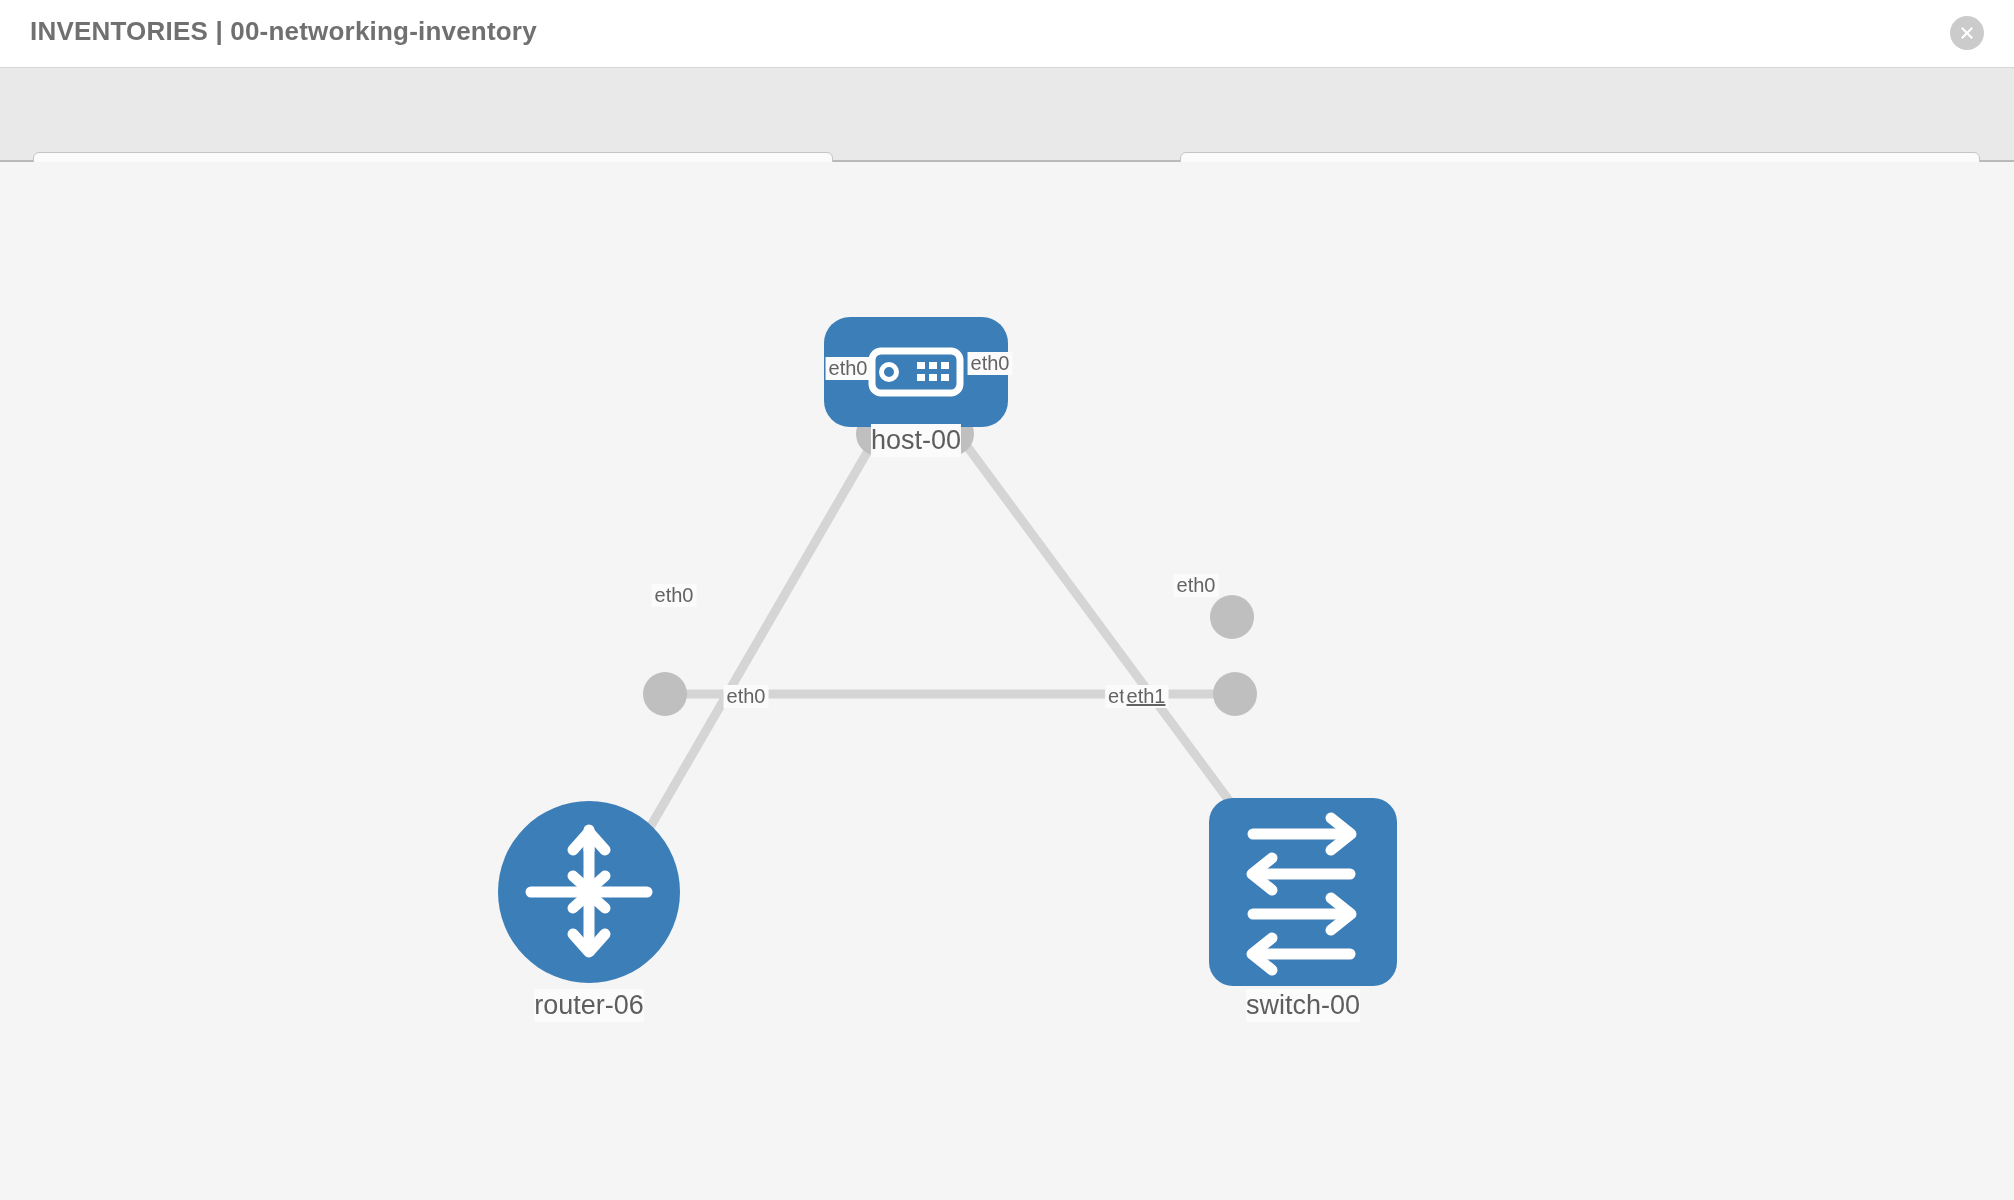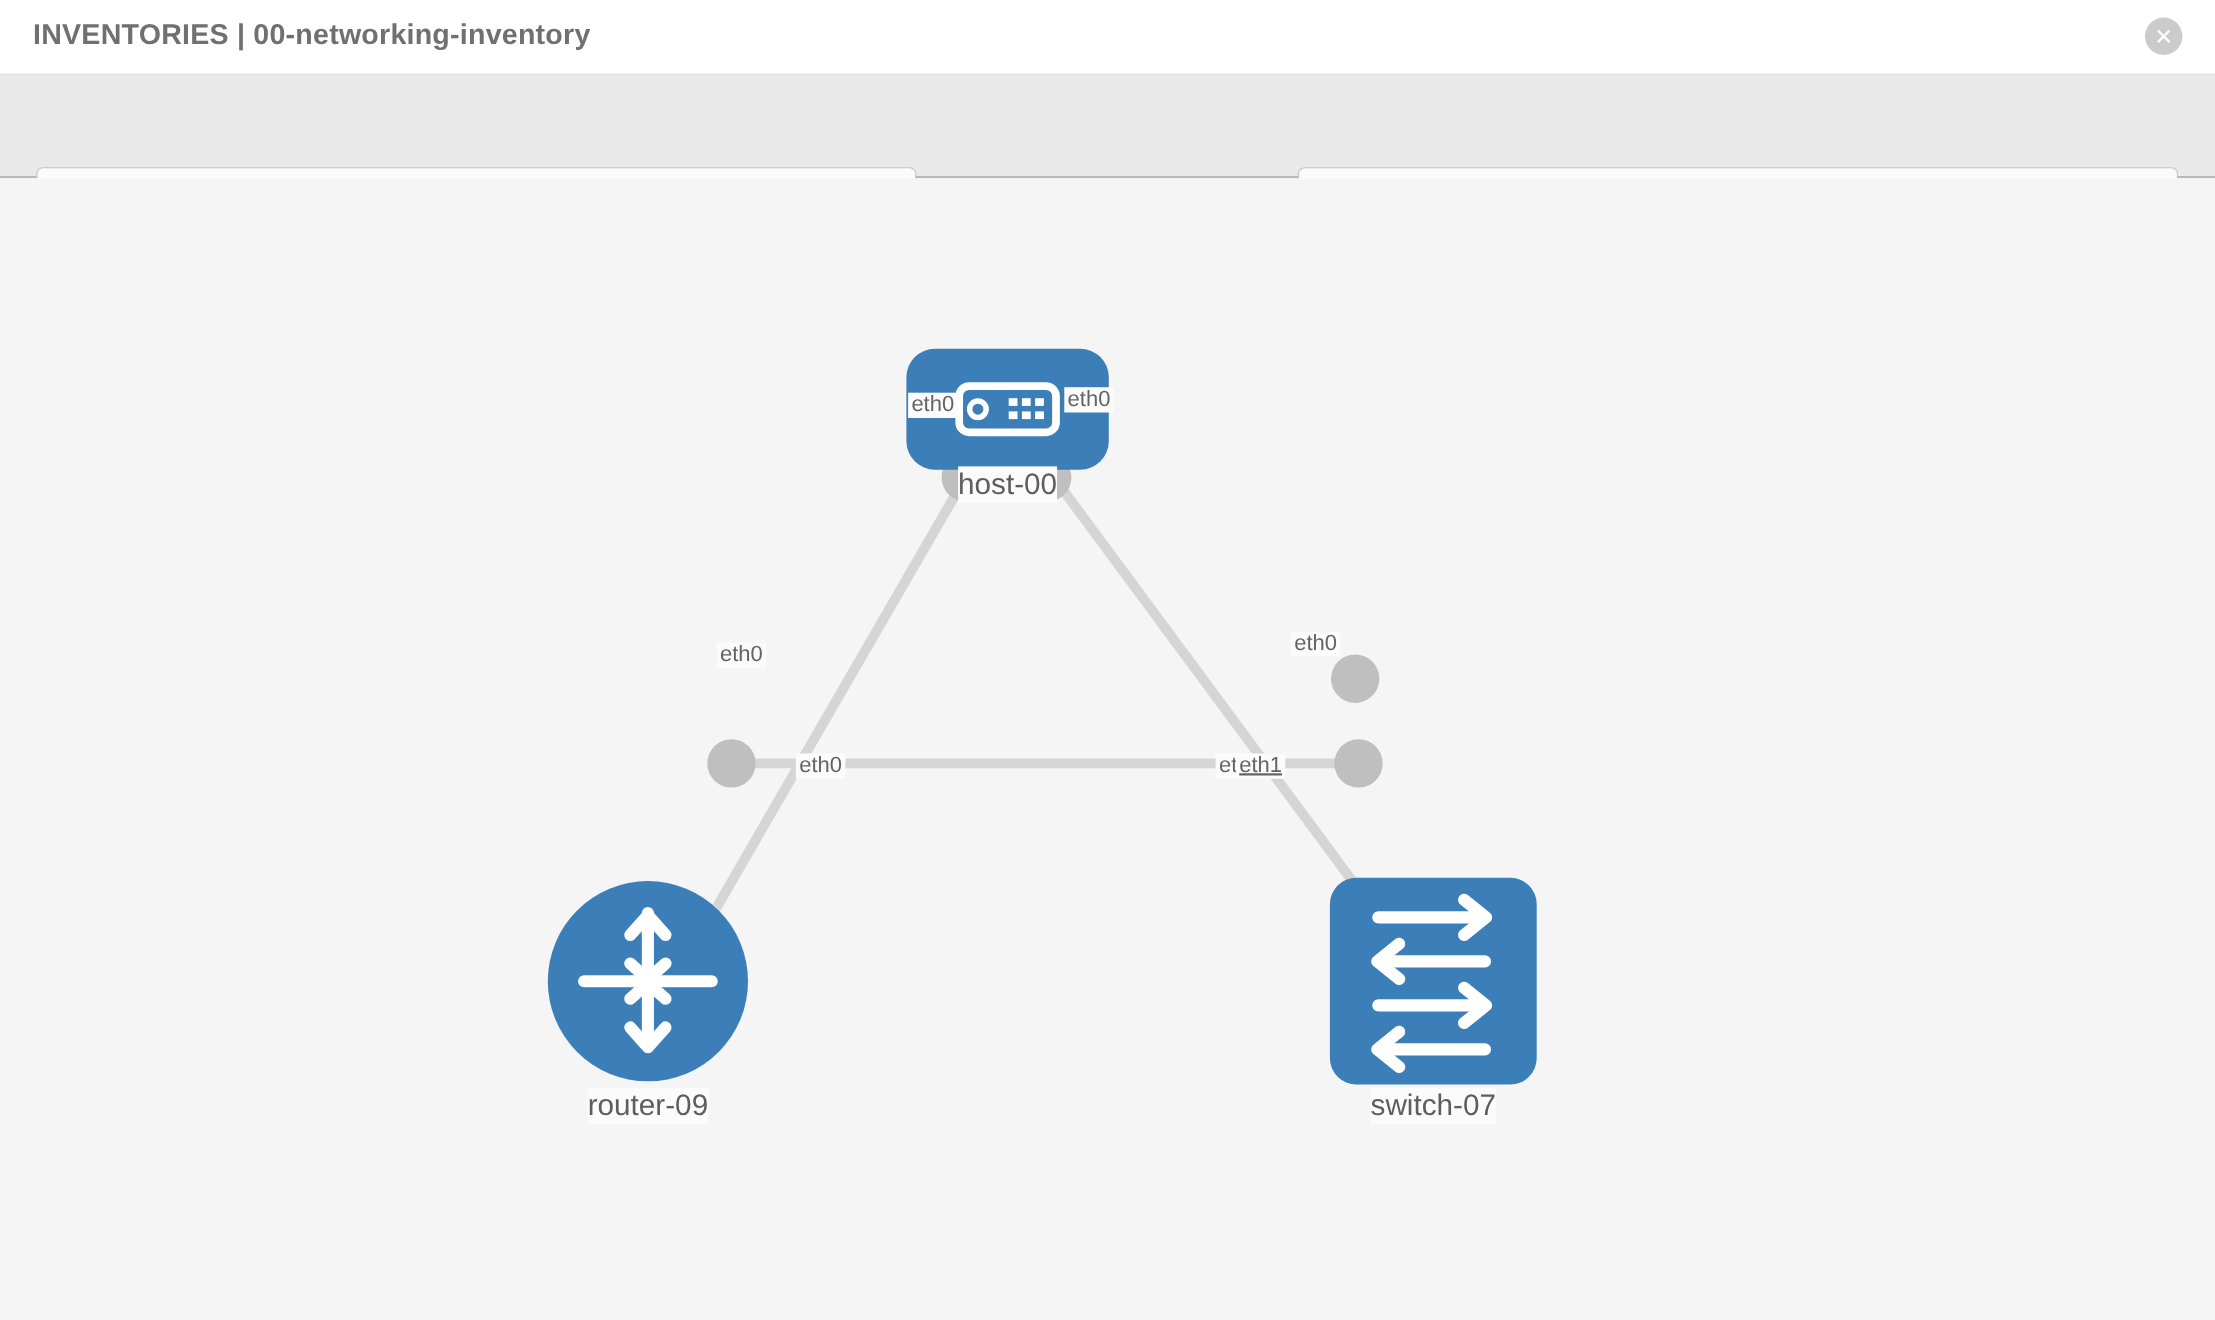--- a/index.html
+++ b/index.html
@@ -286,18 +286,18 @@
     <div class="iface-label" style="left:1196px; top:412px;">eth0</div>
 
     <div class="iface-label" style="left:746px; top:523px;">eth0</div>
 
     <div class="iface-label" style="left:1122px; top:523px;">eth</div>
 
     <div class="iface-label" style="left:1146px; top:523px;text-decoration:underline;">eth1</div>
 
     <div class="node-label" style="left:916px; top:262px;">host-00</div>
 
-    <div class="node-label" style="left:589px; top:827px;">router-09</div>
-
-    <div class="node-label" style="left:1303px; top:827px;">switch-07</div>
+    <div class="node-label" style="left:589px; top:827px;">router-06</div>
+
+    <div class="node-label" style="left:1303px; top:827px;">switch-00</div>
 
   </div>
 </div>
 
 </body></html>

